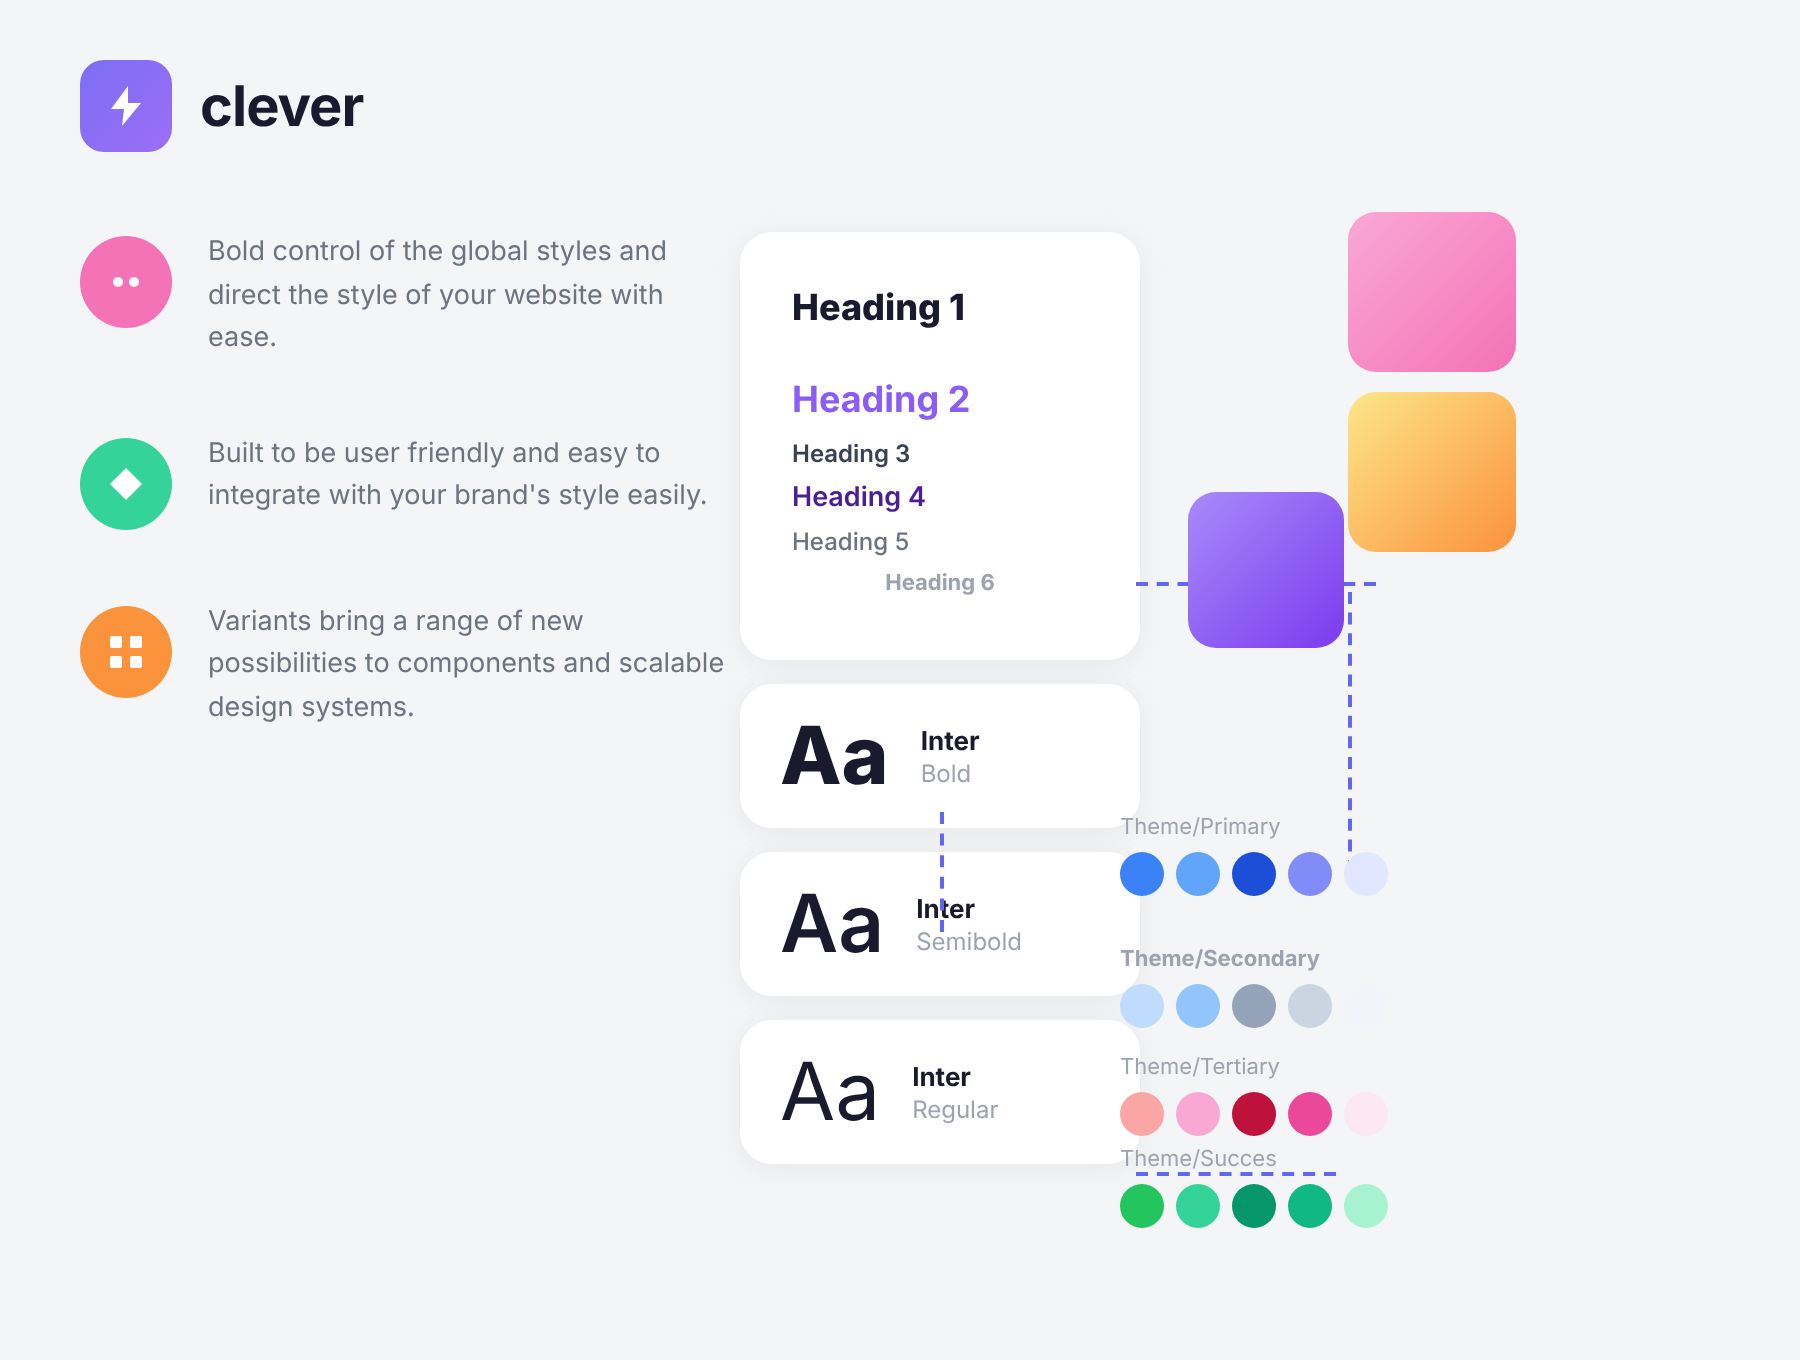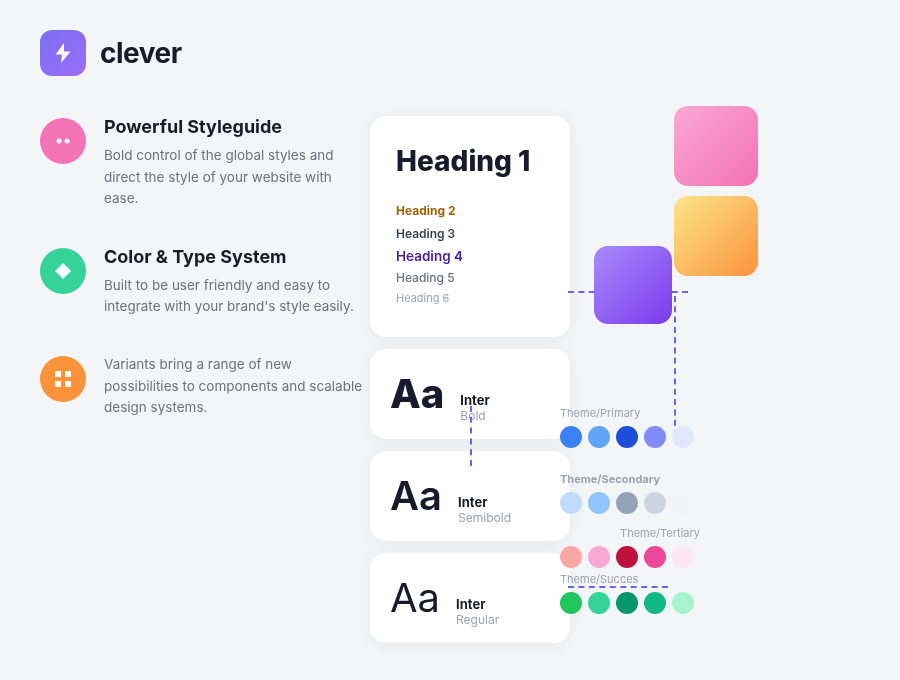--- a/index.html
+++ b/index.html
@@ -124,26 +124,26 @@
       background: #fff;
       border-radius: 16px;
       padding: 24px 22px;
       box-shadow: 0 2px 16px rgba(0,0,0,0.06);
     }
 
     .headings-card {
       padding: 28px 26px 32px;
     }
 
-    .heading-h1 { font-size: 28px; font-weight: 800; color: #1a1a2e; margin-bottom: 25px; }
-    .heading-h2 { font-size: 12px; font-weight: 700; color: #a16207; margin-bottom: 8px; margin-top: 12px; }
+    .heading-h1 { font-size: 18px; font-weight: 800; color: #1a1a2e; margin-bottom: 25px; }
+    .heading-h2 { font-size: 18px; font-weight: 700; color: #8b5cf6; margin-bottom: 8px; margin-top: 12px; }
     .heading-h3 { font-size: 12px; font-weight: 600; color: #374151; margin-bottom: 7px; }
     .heading-h4 { font-size: 13.5px; font-weight: 600; color: #4c1d95; margin-bottom: 6px; }
     .heading-h5 { font-size: 12px; font-weight: 500; color: #6b7280; margin-bottom: 6px; }
-    .heading-h6 { font-size: 11px; font-weight: 400; color: #9ca3af; }
+    .heading-h6 { font-size: 11px; font-weight: 700; color: #9ca3af; text-align: center; }
 
     
     .font-card {
       background: #fff;
       border-radius: 16px;
       padding: 16px 20px;
       box-shadow: 0 2px 16px rgba(0,0,0,0.06);
       display: flex;
       align-items: center;
       gap: 16px;
@@ -153,21 +153,21 @@
       font-size: 40px;
       font-weight: 800;
       color: #1a1a2e;
       line-height: 1;
     }
 
     .font-info {
       display: flex;
       flex-direction: column;
     }
-    .font-name { font-size: 13px; font-weight: 700; color: #1a1a2e; margin-top: 27px; }
+    .font-name { font-size: 13px; font-weight: 700; color: #1a1a2e; }
     .font-weight { font-size: 12px; color: #9ca3af; }
 
     
     .swatch-group { margin-bottom: 4px; }
     .swatch-label { font-size: 11px; color: #9ca3af; margin-bottom: 6px; }
     .swatches { display: flex; gap: 6px; align-items: center; }
     .swatch {
       width: 22px;
       height: 22px;
       border-radius: 50%;
@@ -193,34 +193,32 @@
 
       <div class="feature-item">
         <div class="feature-icon pink">
 
           <svg width="22" height="22" viewBox="0 0 22 22" fill="none">
             <circle cx="7" cy="11" r="2.5" fill="white"></circle>
             <circle cx="15" cy="11" r="2.5" fill="white"></circle>
           </svg>
         </div>
         <div class="feature-content">
-          <div class="feature-title">Powerful Styleguide</div>
           <div class="feature-desc">Bold control of the global styles and direct the style of your website with ease.</div>
         </div>
       </div>
 
       <div class="feature-item">
         <div class="feature-icon green">
 
           <svg width="22" height="22" viewBox="0 0 22 22" fill="none">
             <path d="M11 3L19 11L11 19L3 11Z" fill="white"></path>
           </svg>
         </div>
         <div class="feature-content">
-          <div class="feature-title">Color &amp; Type System</div>
           <div class="feature-desc">Built to be user friendly and easy to integrate with your brand's style easily.</div>
         </div>
       </div>
 
       <div class="feature-item">
         <div class="feature-icon orange">
 
           <svg width="22" height="22" viewBox="0 0 22 22" fill="none">
             <rect x="3" y="3" width="6" height="6" rx="1" fill="white"></rect>
             <rect x="13" y="3" width="6" height="6" rx="1" fill="white"></rect>
@@ -314,21 +312,21 @@
           <div class="swatch-label">Theme/Secondary</div>
           <div class="swatches">
             <div class="swatch" style="background:#bfdbfe;"></div>
             <div class="swatch" style="background:#93c5fd;"></div>
             <div class="swatch" style="background:#94a3b8;"></div>
             <div class="swatch" style="background:#cbd5e1;"></div>
             <div class="swatch" style="background:#f1f5f9;"></div>
           </div>
         </div>
 
-        <div class="swatch-group" style="margin-top:12px;text-align:center;">
+        <div class="swatch-group" style="margin-top:12px;">
           <div class="swatch-label">Theme/Tertiary</div>
           <div class="swatches">
             <div class="swatch" style="background:#fca5a5;"></div>
             <div class="swatch" style="background:#f9a8d4;"></div>
             <div class="swatch" style="background:#be123c;"></div>
             <div class="swatch" style="background:#ec4899;"></div>
             <div class="swatch" style="background:#fce7f3;"></div>
           </div>
         </div>
 

